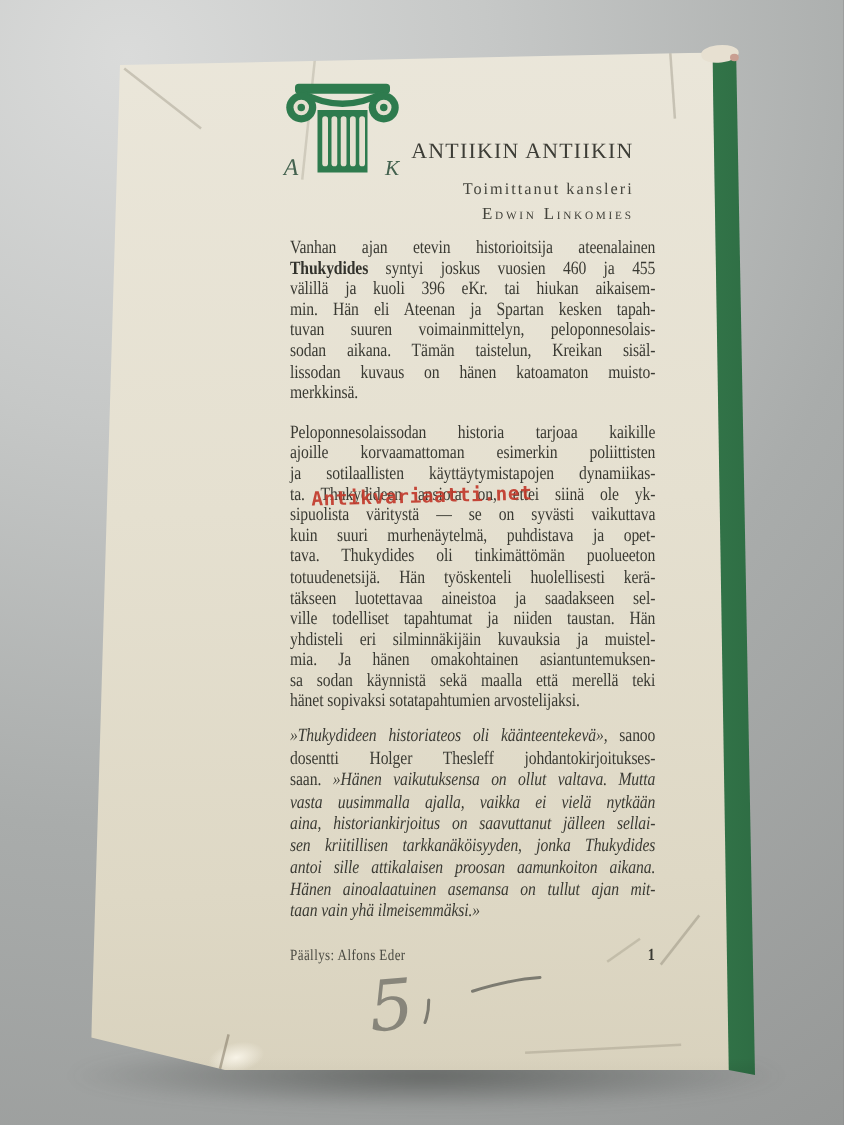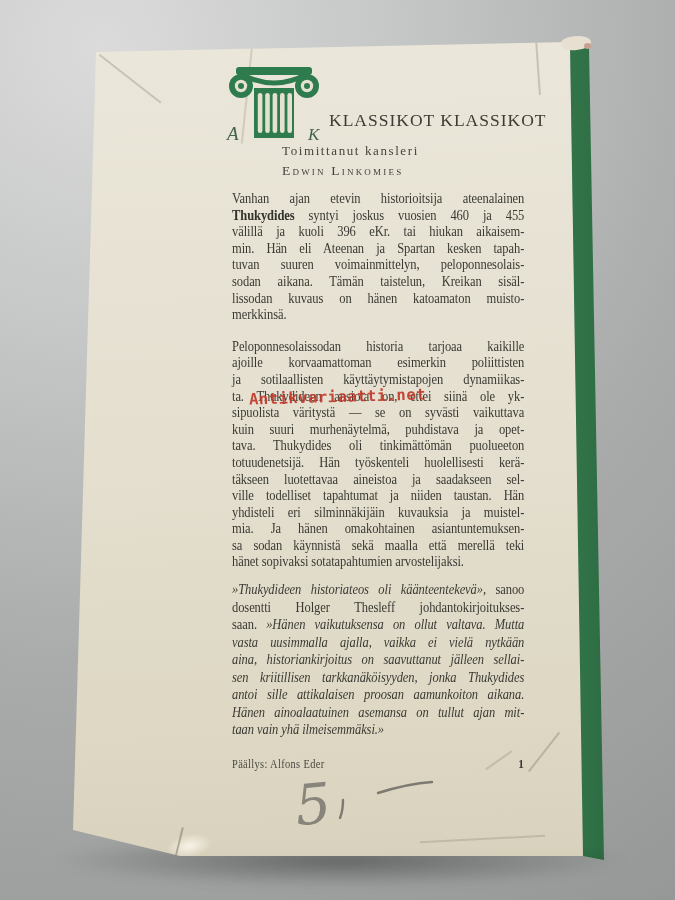--- a/index.html
+++ b/index.html
@@ -42,21 +42,21 @@
   .tear-top{position:absolute;left:561px;top:36px;width:30px;height:14px;z-index:3;
     background:#e7e0d1;border-radius:45% 60% 50% 55%;transform:rotate(-7deg);}
   .tear-dot{position:absolute;left:584px;top:43px;width:7px;height:6px;z-index:3;
     background:#c99f92;border-radius:50%;}
   .content{position:absolute;inset:0;z-index:4;color:#3a3a33;}
   .logo{position:absolute;left:226px;top:62px;width:96px;height:84px;}
   .series-title{
     position:absolute;left:329px;top:110px;
     font-size:17.5px;letter-spacing:1px;color:#3d3d36;white-space:nowrap;
   }
-  .editor{position:absolute;left:282px;top:143px;width:235px;color:#46463e;}
+  .editor{position:absolute;left:272px;top:143px;width:235px;text-align:right;color:#46463e;}
   .editor-line1{font-size:13px;letter-spacing:1.6px;}
   .editor-line2{font-size:13.5px;letter-spacing:2.2px;font-variant:small-caps;margin-top:4px;color:#42423b;}
   .col{
     position:absolute;left:232px;top:190px;width:350px;
     transform:scaleX(.835);transform-origin:0 0;
   }
   .jline{
     font-size:15px;line-height:16.6px;height:16.6px;letter-spacing:-.1px;
     text-align:justify;text-align-last:justify;color:#3a3a33;
   }
@@ -116,21 +116,21 @@
       <rect x="28" y="26" width="40" height="50" fill="#2e7b4e"></rect>
       <rect x="31.8" y="31" width="4.6" height="40" rx="2.3" fill="#e5e0d0"></rect>
       <rect x="39.2" y="31" width="4.6" height="40" rx="2.3" fill="#e5e0d0"></rect>
       <rect x="46.6" y="31" width="4.6" height="40" rx="2.3" fill="#e5e0d0"></rect>
       <rect x="54.0" y="31" width="4.6" height="40" rx="2.3" fill="#e5e0d0"></rect>
       <rect x="61.4" y="31" width="4.6" height="40" rx="2.3" fill="#e5e0d0"></rect>
       <text x="1" y="78" font-size="19" font-style="italic" font-family="Liberation Serif, serif" fill="#44624f">A</text>
       <text x="82" y="78" font-size="17" font-style="italic" font-family="Liberation Serif, serif" fill="#44624f">K</text>
     </svg>
 
-    <div class="series-title">KLASSIKOT KLASSIKOT</div>
+    <div class="series-title">ANTIIKIN ANTIIKIN</div>
 
     <div class="editor">
       <div class="editor-line1">Toimittanut kansleri</div>
       <div class="editor-line2">Edwin Linkomies</div>
     </div>
 
     <div class="col">
       <div class="para p1">
           <div class="jline"><span>Vanhan ajan etevin historioitsija ateenalainen</span></div>
           <div class="jline"><span class="seg-b">Thukydides</span><span> syntyi joskus vuosien 460 ja 455</span></div>

